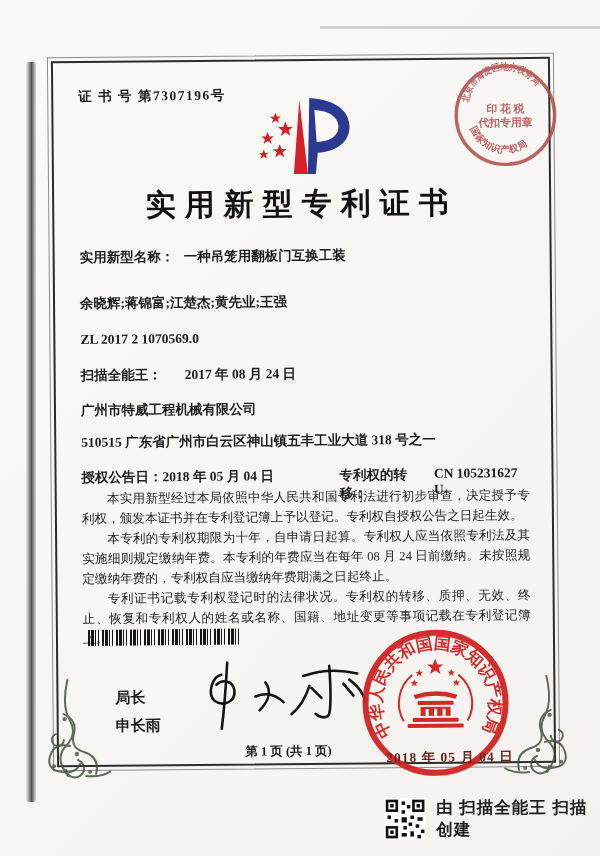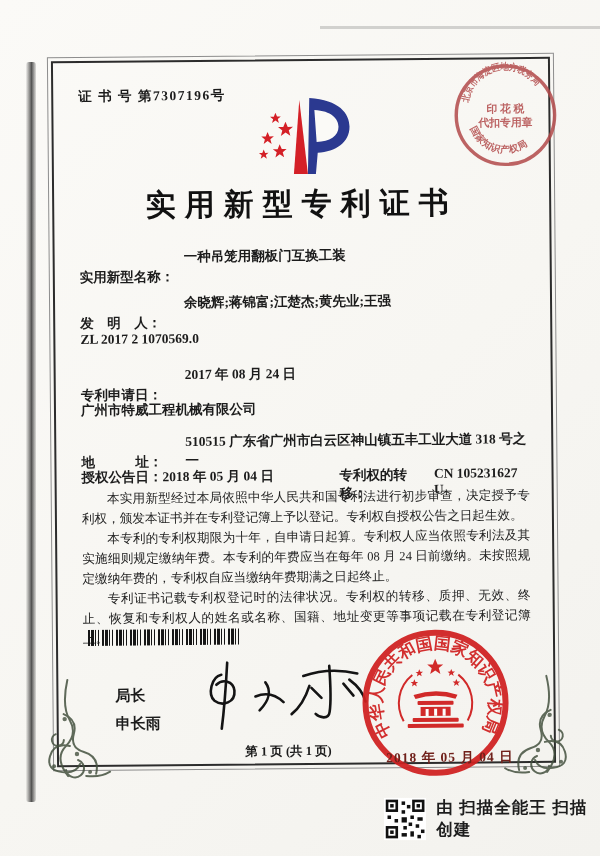--- a/index.html
+++ b/index.html
@@ -20,35 +20,35 @@
   .frame-inner{position:absolute;inset:3px;border:2px solid #2c2c2c;pointer-events:none;}
 
   .cert-no{position:absolute;left:30px;top:30px;font-size:13.5px;font-weight:700;letter-spacing:1.5px;}
 
   .logo{position:absolute;left:175px;top:40px;width:150px;height:88px;}
 
   .title{position:absolute;left:0;right:0;top:128px;text-align:center;
     font-size:30px;font-weight:700;letter-spacing:9px;color:#111;}
 
   .field{position:absolute;left:30px;right:26px;display:flex;font-size:13.5px;font-weight:700;line-height:19px;}
-  .field .lbl{flex:0 0 104px;white-space:nowrap;margin-top:20px;}
+  .field .lbl{flex:0 0 104px;white-space:nowrap;}
   .field .val{flex:1;}
   .grant-row{position:absolute;left:30px;right:26px;display:flex;font-size:13.5px;font-weight:700;}
   .grant-left{flex:0 0 258px;display:flex;}
   .grant-right{flex:1;display:flex;}
 
   .body-text{position:absolute;left:30px;right:27px;top:431px;font-size:12.6px;line-height:20px;
     text-align:justify;font-weight:500;color:#232323;}
   .body-text p{margin:0;text-indent:2em;}
 
   .barcode{position:absolute;left:35px;top:572px;width:153px;height:16px;
     background:repeating-linear-gradient(90deg,#161616 0 2px,transparent 2px 3px,#161616 3px 6px,transparent 6px 7px,#161616 7px 8px,transparent 8px 10px,#161616 10px 11px,transparent 11px 14px);}
 
   .signer{position:absolute;left:62px;top:626px;font-size:15px;font-weight:700;line-height:28px;
-    font-family:Liberation Mono, monospace;}
+    font-family:Liberation Serif, serif;}
   .signature{position:absolute;left:138px;top:600px;width:185px;height:78px;}
 
   .seal{position:absolute;left:302px;top:568px;width:160px;height:160px;opacity:.93;}
   .seal-date{position:absolute;left:306px;top:694px;width:180px;text-align:center;
     font-size:13.5px;font-weight:700;color:#70201a;letter-spacing:1px;}
 
   .stamp{position:absolute;left:398px;top:2px;width:118px;height:118px;opacity:.85;}
 
   .page-footer{position:absolute;left:0;right:36px;top:687px;text-align:center;font-size:12.5px;font-weight:600;}
 
@@ -121,35 +121,33 @@
     <path d="M91 14 C108 15 115 23 115 31 C115 40 106 46 93 46 Z" fill="#fbfaf7"></path>
   </svg>
 
   <div class="title">实用新型专利证书</div>
 
   <div class="field" style="top:190px">
     <span class="lbl">实用新型名称：</span>
     <span class="val">一种吊笼用翻板门互换工装</span>
   </div>
   <div class="field" style="top:236px">
-    <span class="lbl">发　明　人：</span>
     <span class="val">余晓辉;蒋锦富;江楚杰;黄先业;王强</span>
   </div>
   <div class="field" style="top:272px">
     <span class="val">ZL 2017 2 1070569.0</span>
   </div>
   <div class="field" style="top:308px">
-    <span class="lbl">专利申请日：</span>
+    <span class="lbl">扫描全能王：</span>
     <span class="val">2017 年 08 月 24 日</span>
   </div>
   <div class="field" style="top:343px">
     <span class="val">广州市特威工程机械有限公司</span>
   </div>
   <div class="field" style="top:375px">
-    <span class="lbl">地　　　址：</span>
     <span class="val" style="max-width:372px">510515 广东省广州市白云区神山镇五丰工业大道 318 号之一</span>
   </div>
 
   <div class="grant-row" style="top:411px">
     <span class="grant-left">
       <span>授权公告日：</span>
       <span>2018 年 05 月 04 日</span>
     </span>
     <span class="grant-right">
       <span>专利权的转移：</span>

